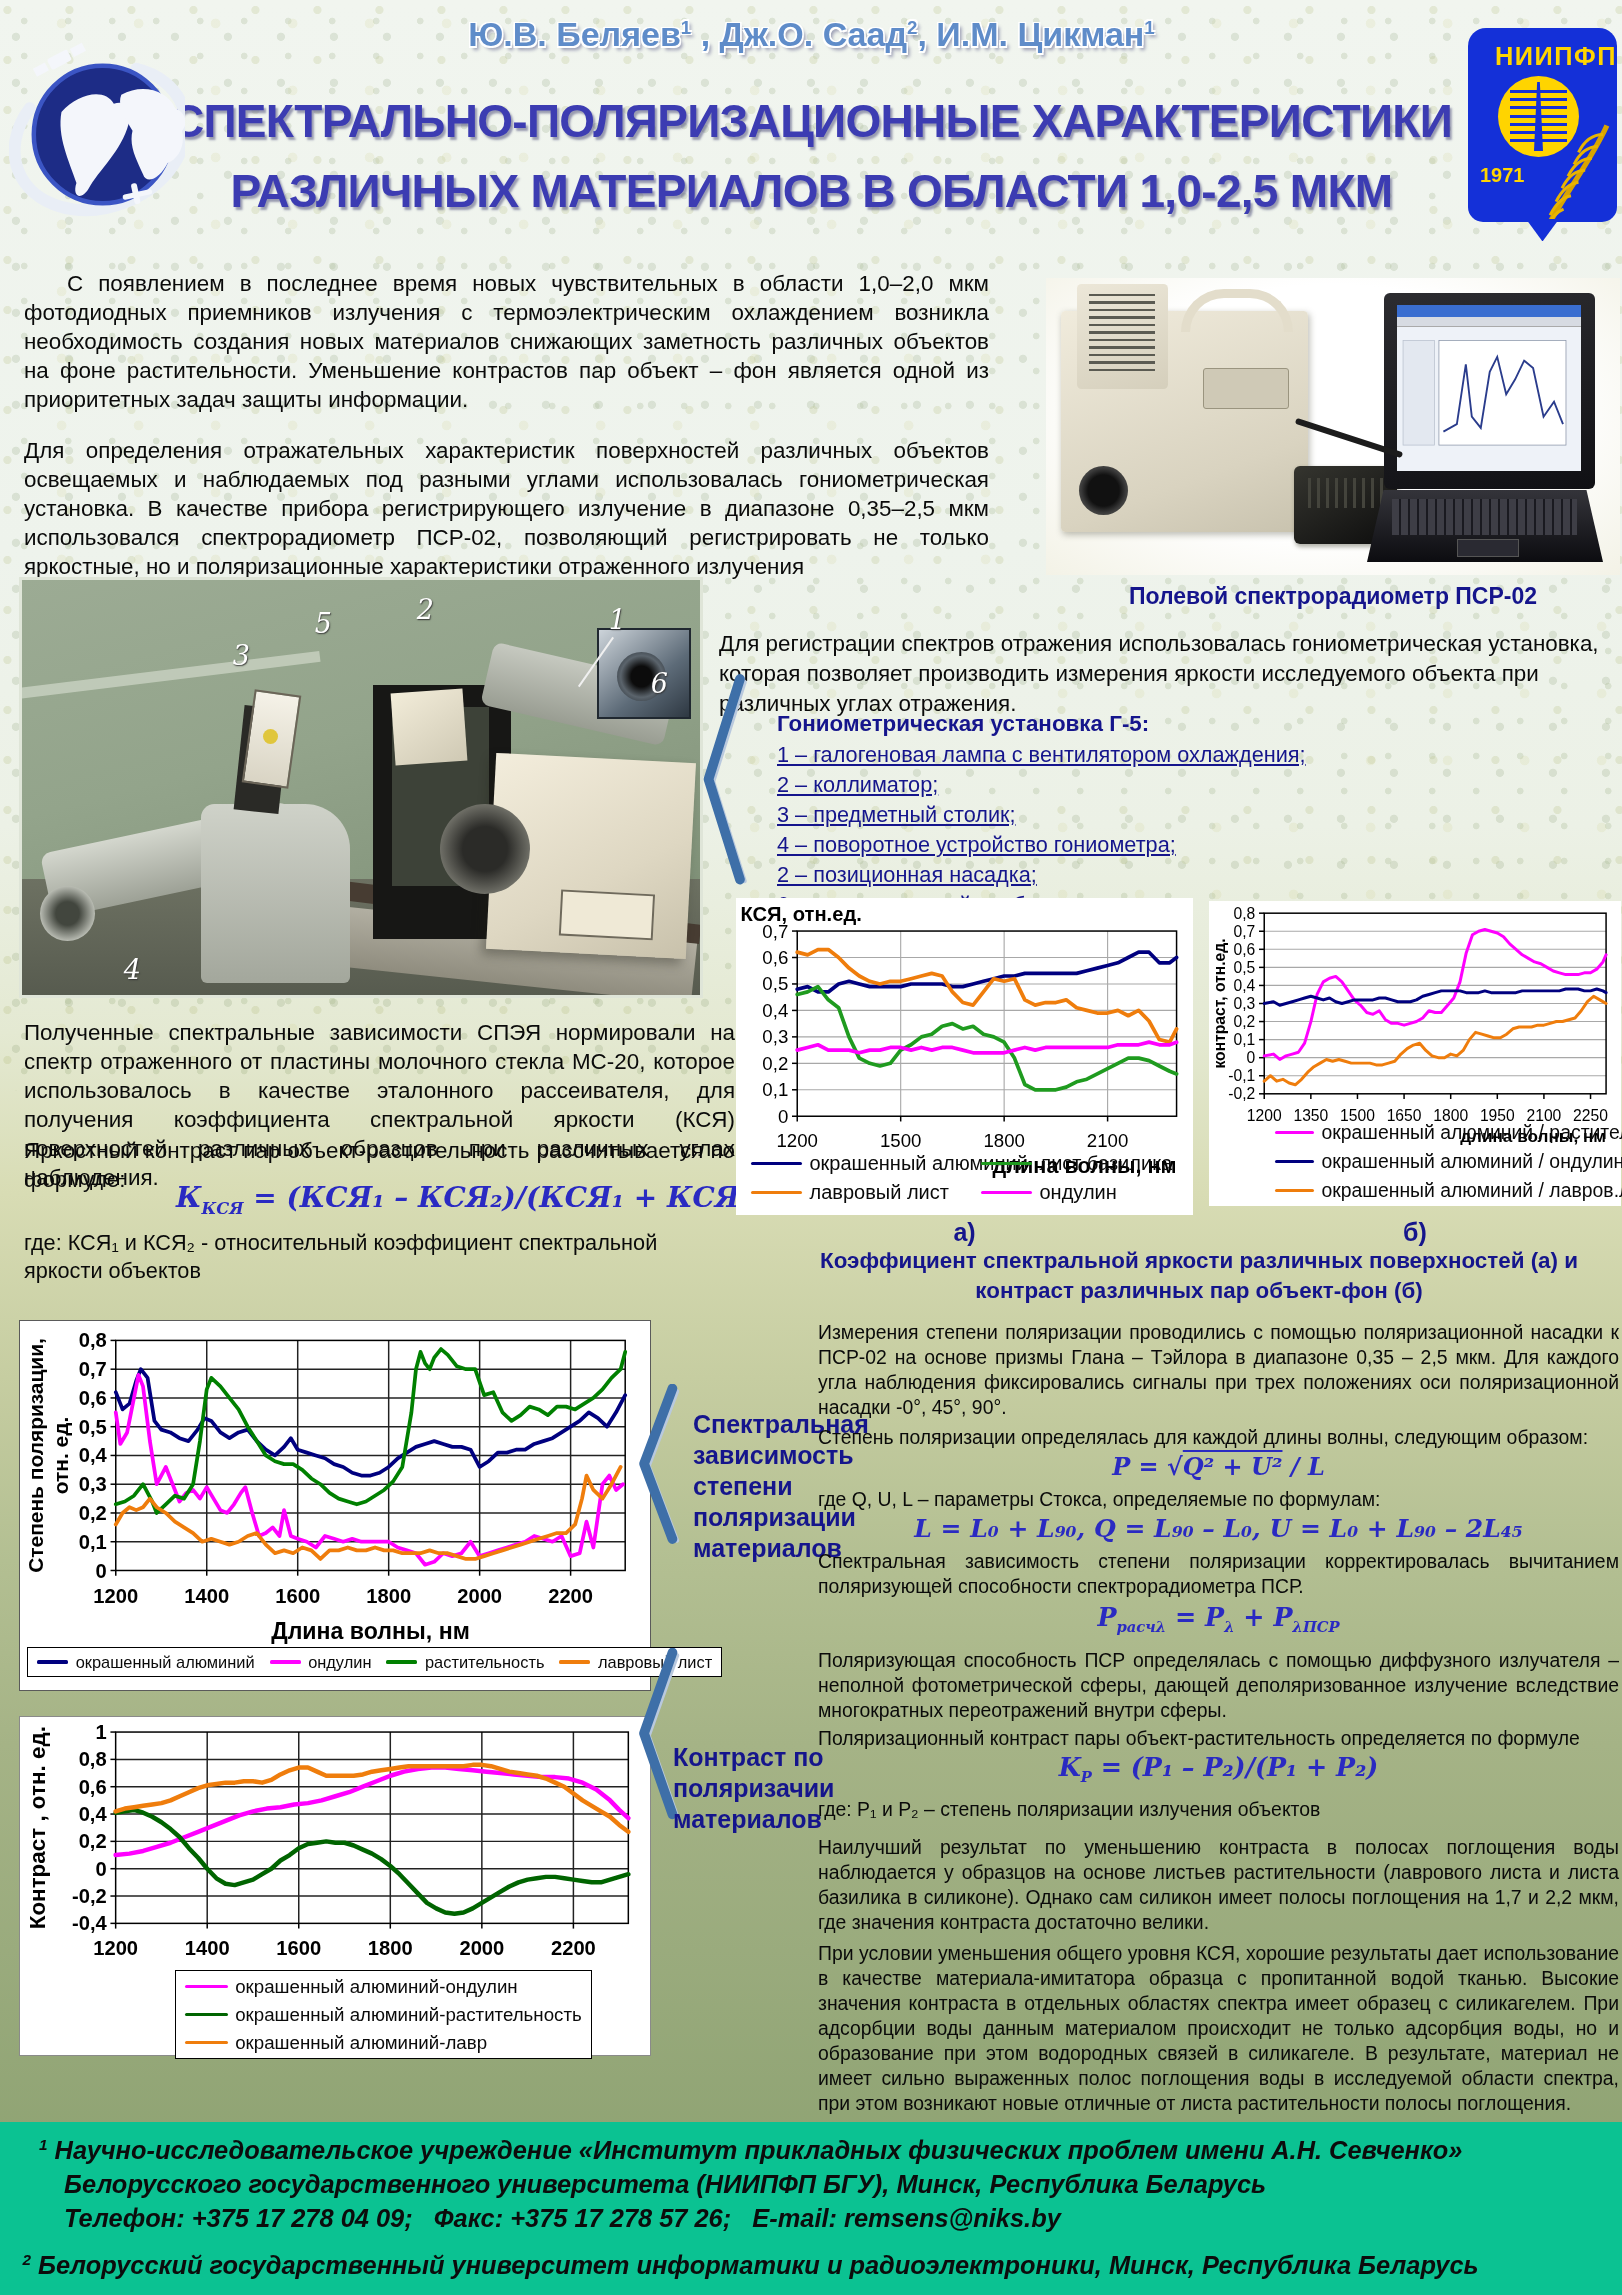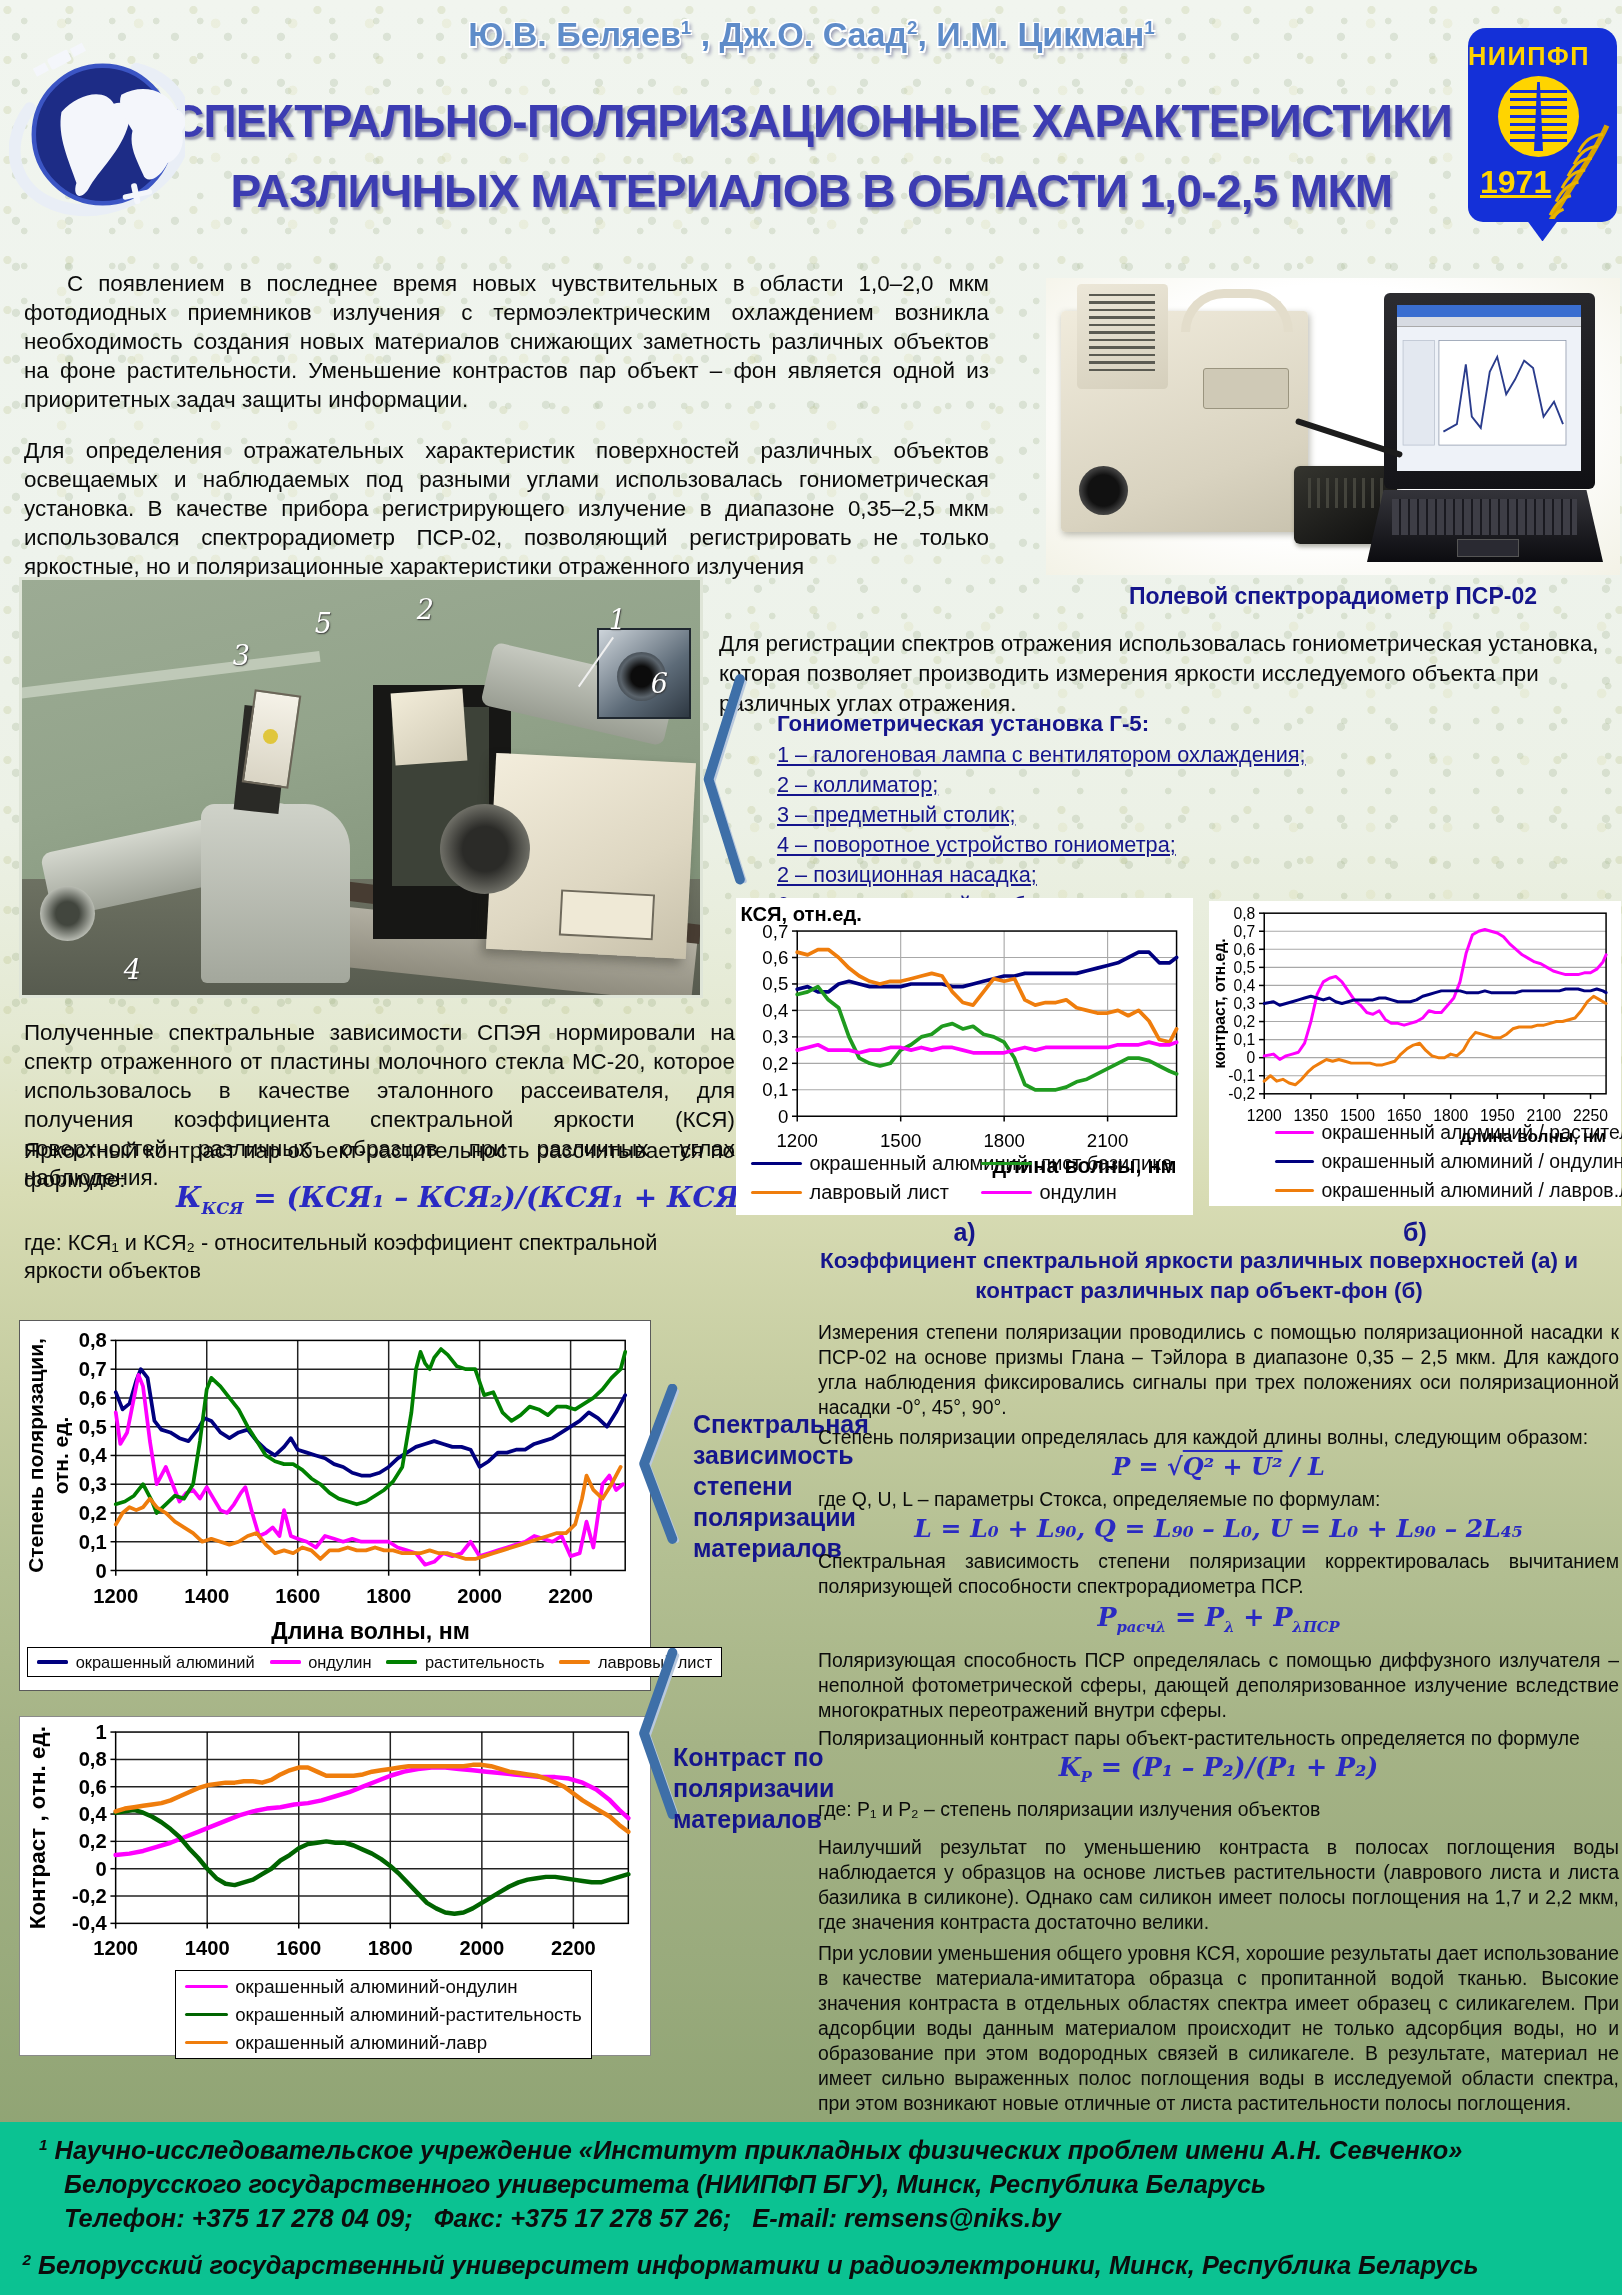--- a/index.html
+++ b/index.html
@@ -46,25 +46,25 @@
   .fline sup{font-size:.6em;}
   
   .ph1{left:18.7px;top:577px;width:684px;height:421px;background:linear-gradient(165deg,#9cab94 0%,#93a48b 40%,#86977e 70%,#75866d 100%);border:3.7px solid #dfe5d8;box-sizing:border-box;overflow:hidden;}
   .ph1 .num{position:absolute;color:#fff;font-family:"DejaVu Serif",serif;font-style:italic;font-size:27px;text-shadow:0.7px 0.7px 1.5px #333;}
   .ph1 .lead{position:absolute;background:#f0f0f0;height:1.5px;transform-origin:0 0;}
   .ph2{left:1046px;top:278px;width:574px;height:297px;background:radial-gradient(ellipse at 50% 45%,#ffffff 55%,#f3f2e6 100%);overflow:hidden;}
   .pcap{left:1046px;top:583px;width:574px;text-align:center;font-size:23px;}
   
   .emblem{left:1468px;top:28px;width:149px;height:194px;background:#1430d8;border-radius:18px 18px 15px 15px;}
   .emblem:after{content:"";position:absolute;left:58px;top:191px;width:33px;height:22.4px;background:#1430d8;clip-path:polygon(0 0,100% 0,50% 100%);}
-  .emb-txt{position:absolute;left:0;top:13.5px;width:149px;text-align:left;color:#ffd400;font-weight:bold;font-size:25.4px;letter-spacing:1.5px;}
+  .emb-txt{position:absolute;left:0;top:13.5px;width:149px;text-align:right;color:#ffd400;font-weight:bold;font-size:25.4px;letter-spacing:1.5px;}
   .emb-circle{position:absolute;left:30px;top:48px;width:81px;height:81px;border-radius:50%;background:#ffd400;overflow:hidden;}
   .emb-lines{position:absolute;left:12px;top:13.5px;width:57px;height:57px;background:repeating-linear-gradient(180deg,#1430d8 0 3px,transparent 3px 8.2px);}
   .emb-ant{position:absolute;left:36px;top:6px;width:9px;height:69px;background:#1430d8;clip-path:polygon(35% 0,65% 0,100% 100%,0 100%);}
-  .emb-year{position:absolute;left:12px;top:136px;color:#ffd400;font-weight:bold;font-size:32px;text-decoration:underline;}
+  .emb-year{position:absolute;left:12px;top:136px;color:#ffd400;font-weight:bold;font-size:20px;}
   .gonio-item{font-size:21.7px;line-height:30px;color:#15158c;text-decoration:underline;}
 </style>
 </head>
 <body>
 
 <div class="abs grass-tex"></div>
 
 <div class="abs authors">
   <span><span>Ю.В. Беляев</span><sup>1</sup></span><span><span> , Дж.О. Саад</span><sup>2</sup></span><span><span>, И.М. Цикман</span><sup>1</sup></span>
 </div>

